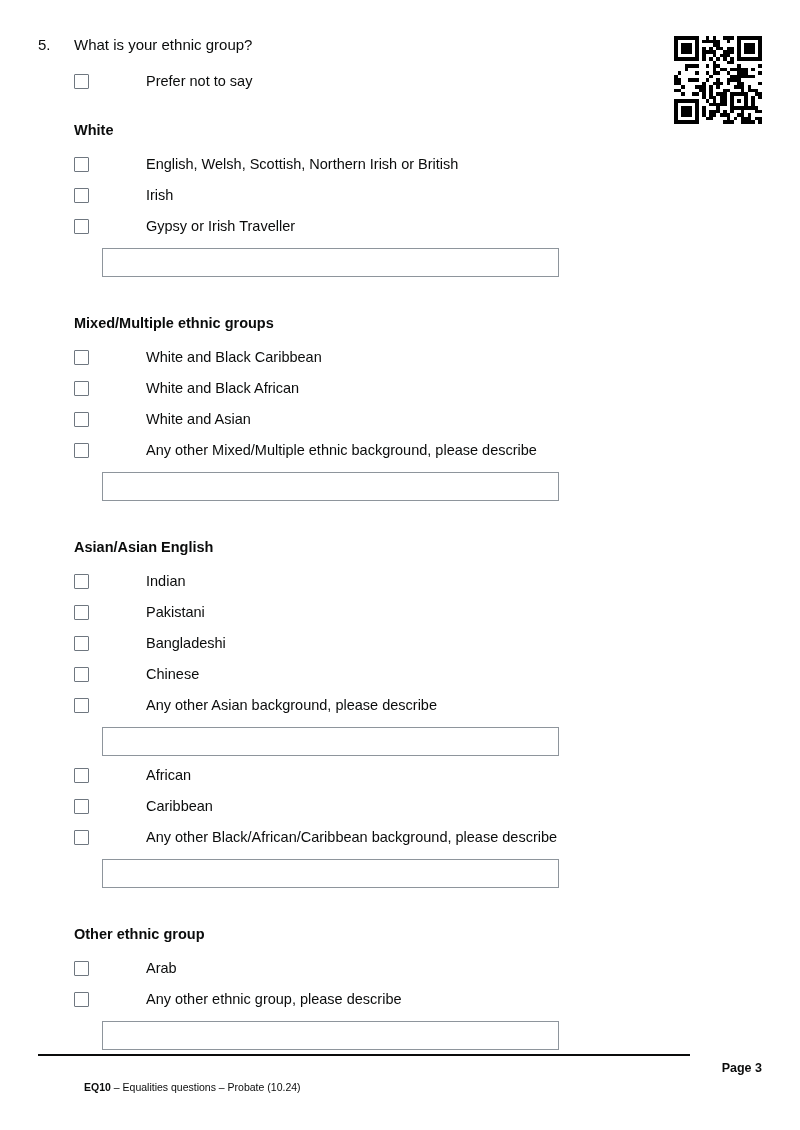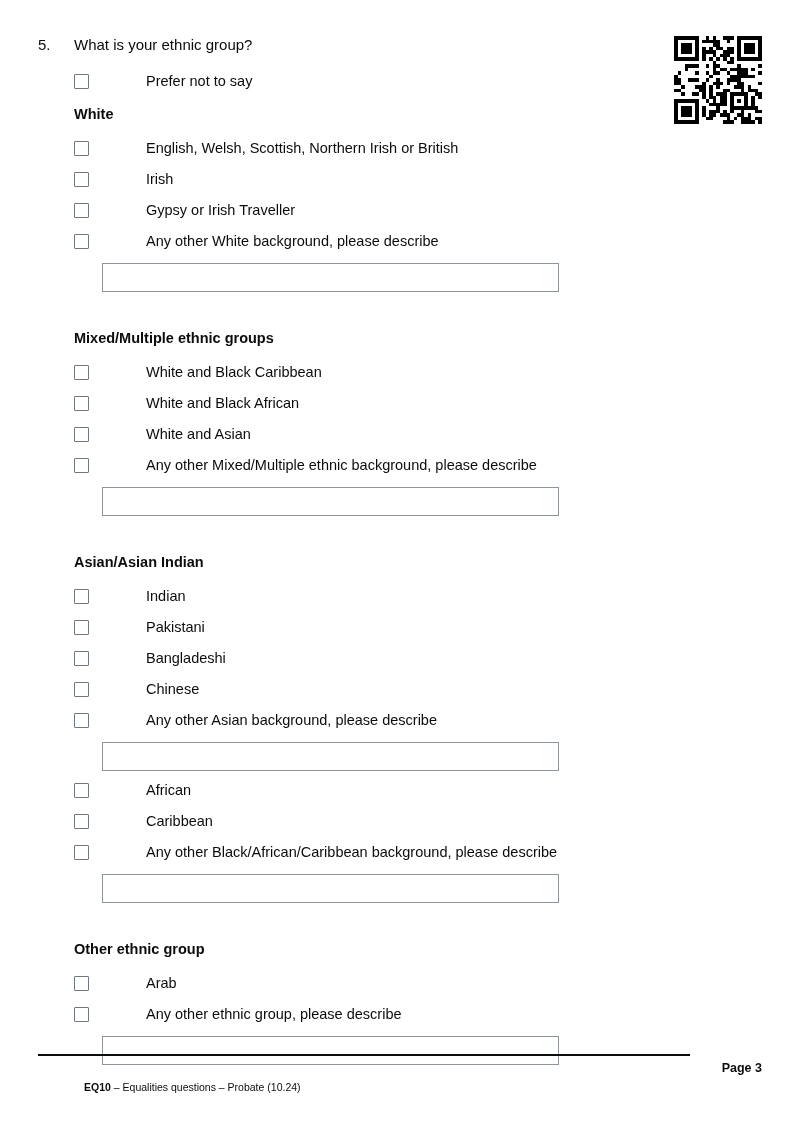--- a/index.html
+++ b/index.html
@@ -85,21 +85,21 @@
   }
 
   .group-head {
     font-size: 14.5px;
     font-weight: bold;
     line-height: 20px;
     color: #0b0c0c;
     margin-top: 30px;
     margin-bottom: 11px;
   }
-  .group-head.first { margin-top: 10px; }
+  .group-head.first { margin-top: 26px; }
 
   .textfield {
     width: 457px;
     height: 29px;
     border: 1px solid #8e959c;
     background: #ffffff;
     margin-left: 28px;
     margin-top: 4px;
     margin-bottom: 6px;
   }
@@ -466,24 +466,20 @@
       <span class="lbl">English, Welsh, Scottish, Northern Irish or British</span>
     </div>
     <div class="opt">
       <span class="box"></span>
       <span class="lbl">Irish</span>
     </div>
     <div class="opt">
       <span class="box"></span>
       <span class="lbl">Gypsy or Irish Traveller</span>
     </div>
-    <div class="opt">
-      <span class="box"></span>
-      <span class="lbl">Any other White background, please describe</span>
-    </div>
     <input class="textfield" type="text" value="" style="">
 
     
     <div class="group-head">Mixed/Multiple ethnic groups</div>
     <div class="opt">
       <span class="box"></span>
       <span class="lbl">White and Black Caribbean</span>
     </div>
     <div class="opt">
       <span class="box"></span>
@@ -493,21 +489,21 @@
       <span class="box"></span>
       <span class="lbl">White and Asian</span>
     </div>
     <div class="opt">
       <span class="box"></span>
       <span class="lbl">Any other Mixed/Multiple ethnic background, please describe</span>
     </div>
     <input class="textfield" type="text" value="" style="">
 
     
-    <div class="group-head">Asian/Asian Indian</div>
+    <div class="group-head">Asian/Asian English</div>
     <div class="opt">
       <span class="box"></span>
       <span class="lbl">Indian</span>
     </div>
     <div class="opt">
       <span class="box"></span>
       <span class="lbl">Pakistani</span>
     </div>
     <div class="opt">
       <span class="box"></span>

